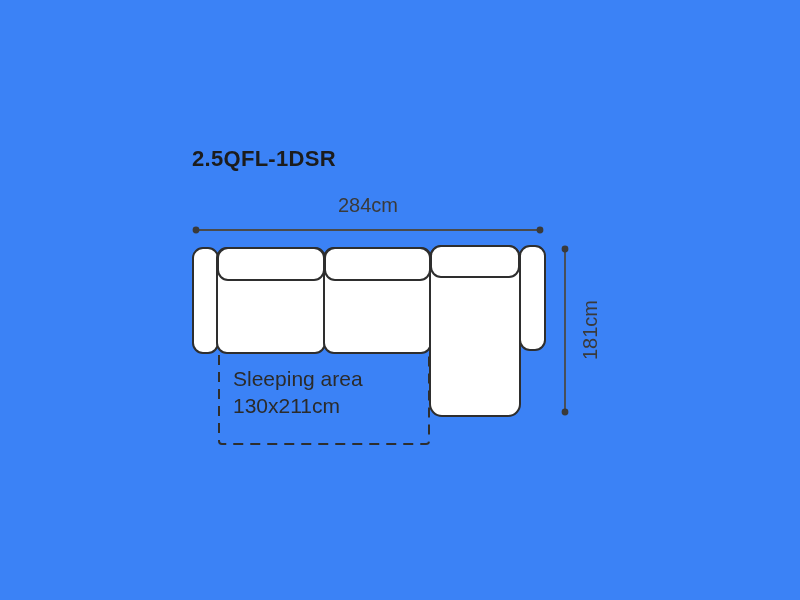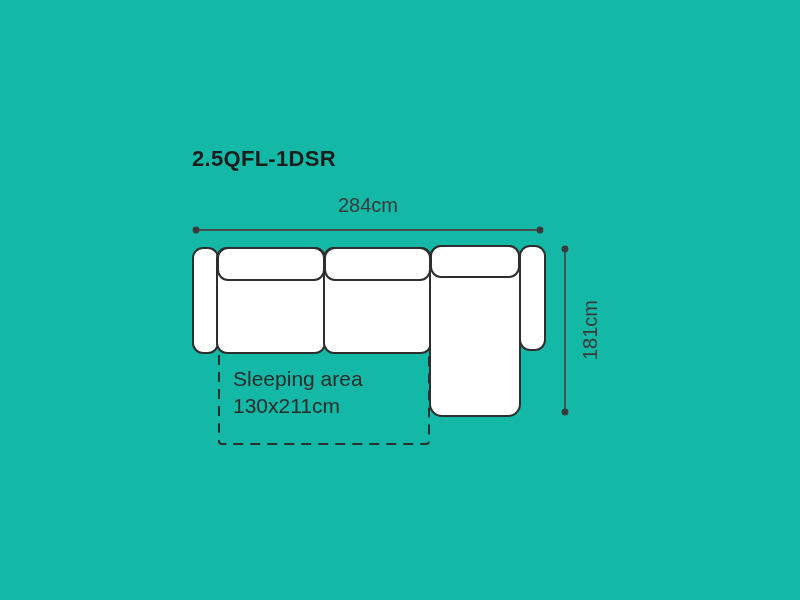--- a/index.html
+++ b/index.html
@@ -8,21 +8,21 @@
     background: #ffffff;
     width: 800px;
     height: 600px;
     overflow: hidden;
     font-family: "Liberation Sans", "DejaVu Sans", sans-serif;
   }
   .canvas {
     position: relative;
     width: 800px;
     height: 600px;
-    background: #14b8a6;
+    background: #3b82f6;
   }
   svg { display: block; }
 
   .furniture-shape {
     fill: #ffffff;
     stroke: #2e2e2e;
     stroke-width: 2;
   }
   .dim-line {
     stroke: #4a4a4a;

